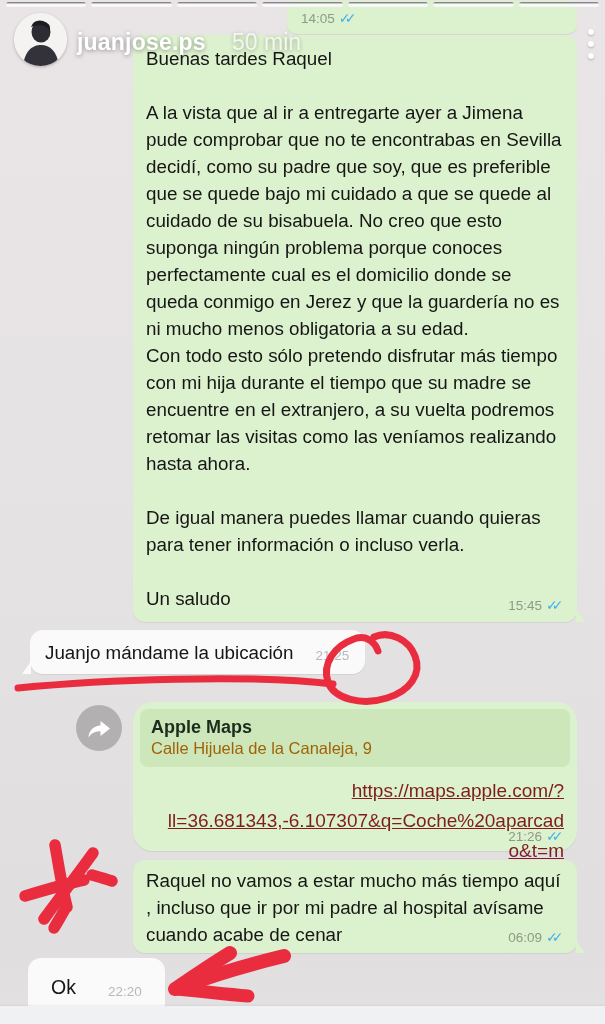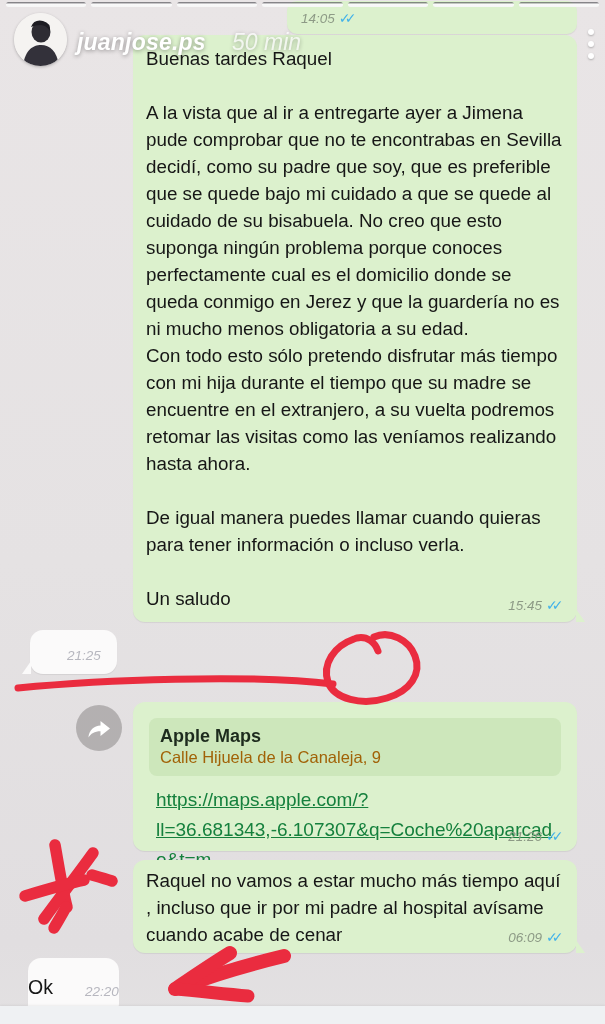--- a/index.html
+++ b/index.html
@@ -5,69 +5,69 @@
   html,body{margin:0;padding:0;background:#cfd2d6;}
   .stage{
     position:relative;width:605px;height:1024px;overflow:hidden;
     background:linear-gradient(180deg,#e9e5e6 0%,#e5e2e3 55%,#e1dee0 92%,#e3e1e2 100%);
     font-family:"Liberation Sans","DejaVu Sans",sans-serif;
     -webkit-font-smoothing:antialiased;
   }
   
   .progress-row{position:absolute;top:2px;left:6px;right:6px;height:5px;display:flex;gap:5px;z-index:30;}
   .seg{flex:1;border-radius:3px;background:linear-gradient(180deg,rgba(72,72,78,.65) 0%,rgba(72,72,78,.55) 28%,#fbfbfb 32%,#f6f6f6 100%);}
-  .story-header{position:absolute;top:0;left:0;right:0;height:72px;z-index:25;font-style:italic;}
+  .story-header{position:absolute;top:0;left:0;right:0;height:72px;z-index:25;}
   .avatar{position:absolute;left:14px;top:13px;width:53px;height:53px;border-radius:50%;overflow:hidden;
           box-shadow:0 1px 3px rgba(0,0,0,.25);background:#f5f3f2;}
   .username{position:absolute;left:77px;top:29px;font-size:23px;font-weight:bold;color:#fff;
             text-shadow:0 1px 4px rgba(0,0,0,.38);letter-spacing:.2px;}
   .time-ago{position:absolute;left:232px;top:29px;font-size:23px;color:rgba(255,255,255,.78);
             text-shadow:0 1px 4px rgba(0,0,0,.3);}
   .menu-dots{position:absolute;left:588px;top:29px;width:8px;z-index:26;}
   .menu-dots i{display:block;width:6px;height:6px;border-radius:50%;background:#fff;margin:0 0 6px 0;
                box-shadow:0 1px 2px rgba(0,0,0,.25);}
   
   .bubble{position:absolute;box-shadow:0 1px 1px rgba(0,0,0,.07);}
   .out{background:#dcf1cd;}
   .inc{background:#fbfafa;}
   .msg-text{white-space:pre-wrap;color:#161616;font-size:18.8px;line-height:27px;}
-  .meta{font-size:13.5px;color:#8d9a86;white-space:nowrap;font-style:italic;}
+  .meta{font-size:13.5px;color:#8d9a86;white-space:nowrap;}
   .meta .ticks{color:#43b2e9;font-size:14px;letter-spacing:-.42em;padding-right:.45em;margin-left:4px;}
   .inc .meta{color:#b7b7bf;}
   
   .b-abogado{left:287px;top:1px;right:28px;height:33px;border-radius:10px;
              display:flex;align-items:center;padding:0 10px 0 14px;}
   .b-abogado .msg-text{flex:1;white-space:nowrap;}
   
   .b-carta{left:133px;top:35px;right:28px;height:587px;border-radius:12px;padding:10px 13px;box-sizing:border-box;}
   .b-carta .meta{position:absolute;right:13px;bottom:9px;}
   .tail-r::after{content:"";position:absolute;right:-8px;bottom:0;width:0;height:0;
                  border-bottom:13px solid #dcf1cd;border-right:9px solid transparent;}
   .tail-l::after{content:"";position:absolute;left:-8px;bottom:0;width:0;height:0;
                  border-bottom:13px solid #fbfafa;border-left:9px solid transparent;}
   
   .b-ubicacion{left:30px;top:630px;height:44px;border-radius:13px;display:flex;align-items:center;
                padding:0 16px 0 15px;width:auto;}
   .b-ubicacion .msg-text{white-space:nowrap;}
   .b-ubicacion .meta{margin-left:22px;position:relative;top:3px;}
   
-  .b-maps{left:133px;top:702px;right:28px;height:149px;border-radius:12px;padding:16px;box-sizing:border-box;}
+  .b-maps{left:133px;top:702px;right:28px;height:149px;border-radius:20px;padding:7px;box-sizing:border-box;}
   .maps-header{background:#cde7bb;border-radius:8px;padding:7px 11px 8px 11px;}
   .maps-title{font-size:18px;font-weight:bold;color:#1d2b1d;line-height:22px;}
   .maps-subtitle{font-size:16.5px;color:#a16207;line-height:21px;}
-  .maps-link{display:block;margin:9px 6px 0 7px;font-size:19px;line-height:30px;color:#15803d;
-             text-decoration:underline;white-space:pre-wrap;overflow-wrap:break-word;}
+  .maps-link{display:block;margin:9px 6px 0 7px;font-size:19px;line-height:30px;color:#7f1d1d;
+             text-decoration:underline;white-space:pre-wrap;overflow-wrap:break-word;text-align:right;}
   .b-maps .meta{position:absolute;right:13px;bottom:7px;margin-top:34px;}
   .fwd-btn{position:absolute;left:76px;top:705px;width:46px;height:46px;border-radius:50%;
            background:rgba(140,136,136,.55);display:flex;align-items:center;justify-content:center;}
   
   .b-hospital{left:133px;top:860px;right:28px;height:93px;border-radius:12px;padding:7px 13px;box-sizing:border-box;}
   .b-hospital .meta{position:absolute;right:13px;bottom:8px;}
   
-  .b-ok{left:28px;top:958px;height:59px;border-radius:13px;display:flex;align-items:center;padding:0 0;text-align:right;}
+  .b-ok{left:28px;top:958px;height:59px;border-radius:13px;display:flex;align-items:center;padding:0 23px;text-align:right;}
   .b-ok .msg-text{font-size:19.5px;}
   .b-ok .meta{margin-left:32px;position:relative;top:4px;}
   
   .annotations{position:absolute;left:0;top:0;width:605px;height:1024px;z-index:40;pointer-events:none;}
   
   .bottom-strip{position:absolute;left:0;right:0;top:1006px;height:18px;background:#eff1f3;
                 box-shadow:0 -1px 2px rgba(0,0,0,.06);}
 </style>
 </head>
 <body>
@@ -114,20 +114,21 @@
 A la vista que al ir a entregarte ayer a Jimena pude comprobar que no te encontrabas en Sevilla decidí, como su padre que soy, que es preferible que se quede bajo mi cuidado a que se quede al cuidado de su bisabuela. No creo que esto suponga ningún problema porque conoces perfectamente cual es el domicilio donde se queda conmigo en Jerez y que la guardería no es ni mucho menos obligatoria a su edad.
 Con todo esto sólo pretendo disfrutar más tiempo con mi hija durante el tiempo que su madre se encuentre en el extranjero, a su vuelta podremos retomar las visitas como las veníamos realizando hasta ahora.
 
 De igual manera puedes llamar cuando quieras para tener información o incluso verla.
 
 Un saludo</div>
       <span class="meta"><span>15:45</span><span class="ticks">✓✓</span></span>
     </div>
 
     <div class="bubble inc b-ubicacion tail-l">
+      <span class="msg-text">Juanjo mándame la ubicación</span>
       <span class="meta"><span>21:25</span></span>
     </div>
 
     <div class="fwd-btn">
       <svg width="28" height="28" viewBox="0 0 28 28">
         <path d="M15.5 7 L25 14.5 L15.5 22 L15.5 17.2 C9.5 17.2 5.8 19.6 3.4 23.6 C4.2 16.2 9 11.8 15.5 11.6 Z" fill="#ffffff"></path>
       </svg>
     </div>
 
     <div class="bubble out b-maps">

